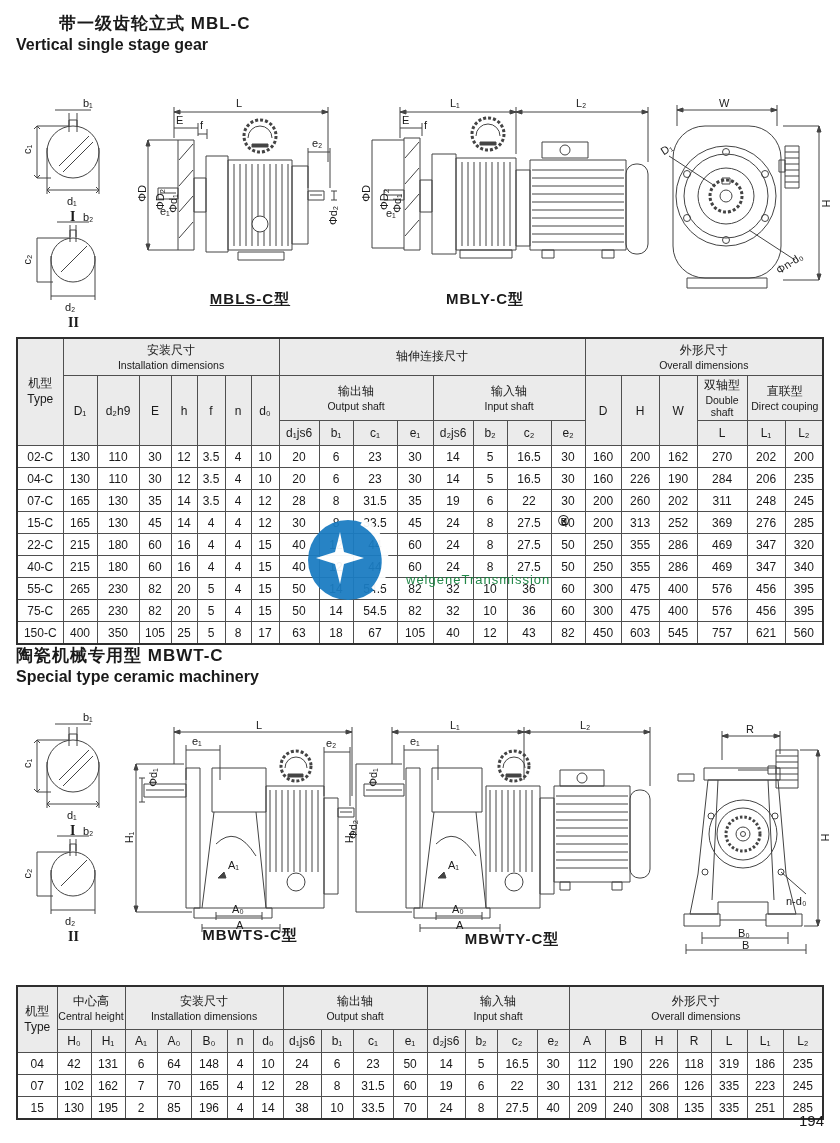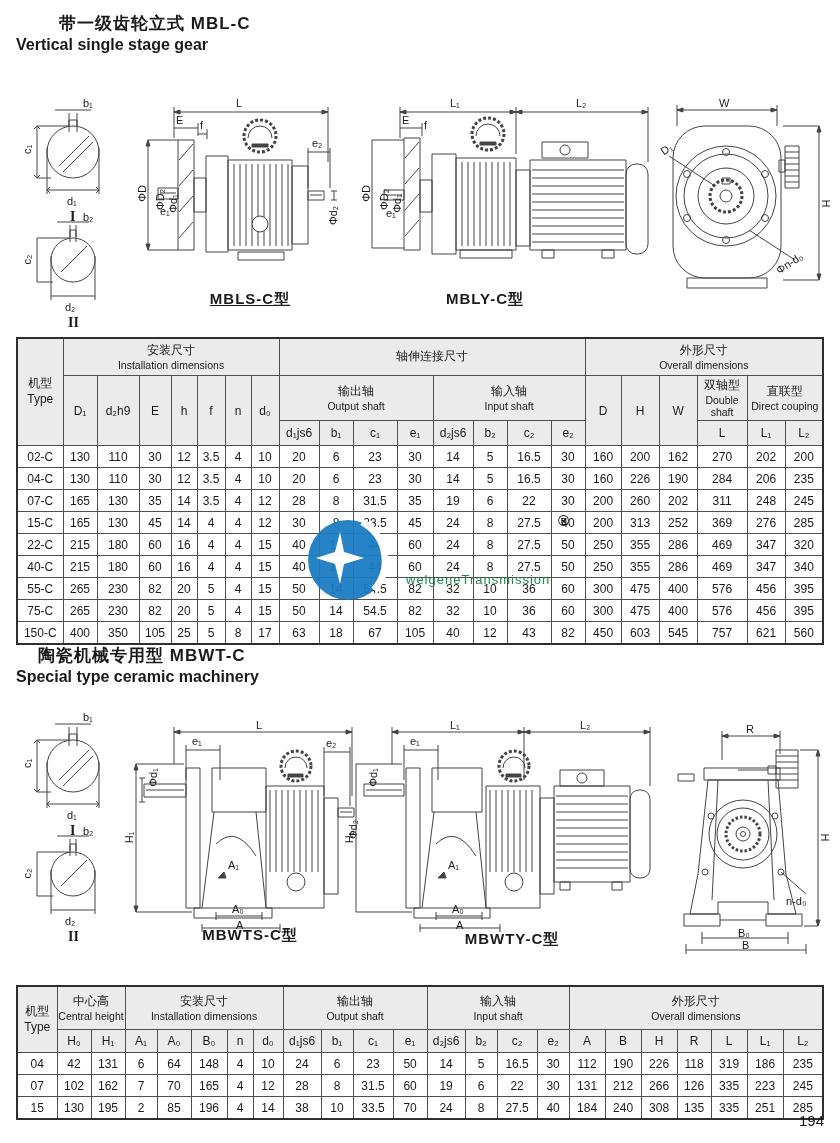--- a/index.html
+++ b/index.html
@@ -494,21 +494,21 @@
 <div class="wm">
   <svg width="92" height="92" style="position:absolute;left:4px;top:2px;">
     <circle cx="44" cy="46" r="40" fill="#1a7cc2"></circle>
     <path d="M58,8 A44,44 0 0 1 70,76" stroke="#fff" stroke-width="7" fill="none"></path>
     <path d="M36,18 L40,38 L60,44 L40,50 L36,70 L31,50 L12,44 L31,38 Z" fill="#fff"></path>
   </svg>
   <span class="wm-reg">®</span>
   <span class="wm-sub">welgeneTransmission</span>
 </div>
 
-<div class="abs title-zh" style="left:16px;top:644px;margin-left:22px;">陶瓷机械专用型 MBWT-C</div>
+<div class="abs title-zh" style="left:16px;top:644px;">陶瓷机械专用型 MBWT-C</div>
 <div class="abs title-en" style="left:16px;top:668px;">Special type ceramic machinery</div>
 
 <div class="wrap" style="left:25px;top:712px;width:110px;height:232px;">
   <svg width="110" height="232">
     <g stroke="#444" stroke-width="1" fill="none">
       <circle cx="48" cy="54" r="26"></circle>
       <path d="M44,22V34 M52,22V34 M44,22H52"></path>
       <path d="M34,68L64,38 M38,74L68,44"></path>
       <path d="M30,12H66 M44,15V29 M52,15V29"></path>
       <path d="M12,28V80 M12,28H44 M12,80H26"></path>
@@ -799,21 +799,21 @@
           <td>4</td>
           <td>14</td>
           <td>38</td>
           <td>10</td>
           <td>33.5</td>
           <td>70</td>
           <td>24</td>
           <td>8</td>
           <td>27.5</td>
           <td>40</td>
-          <td>184</td>
+          <td>209</td>
           <td>240</td>
           <td>308</td>
           <td>135</td>
           <td>335</td>
           <td>251</td>
           <td>285</td>
         </tr>
       </tbody>
   </table>
 </div>

